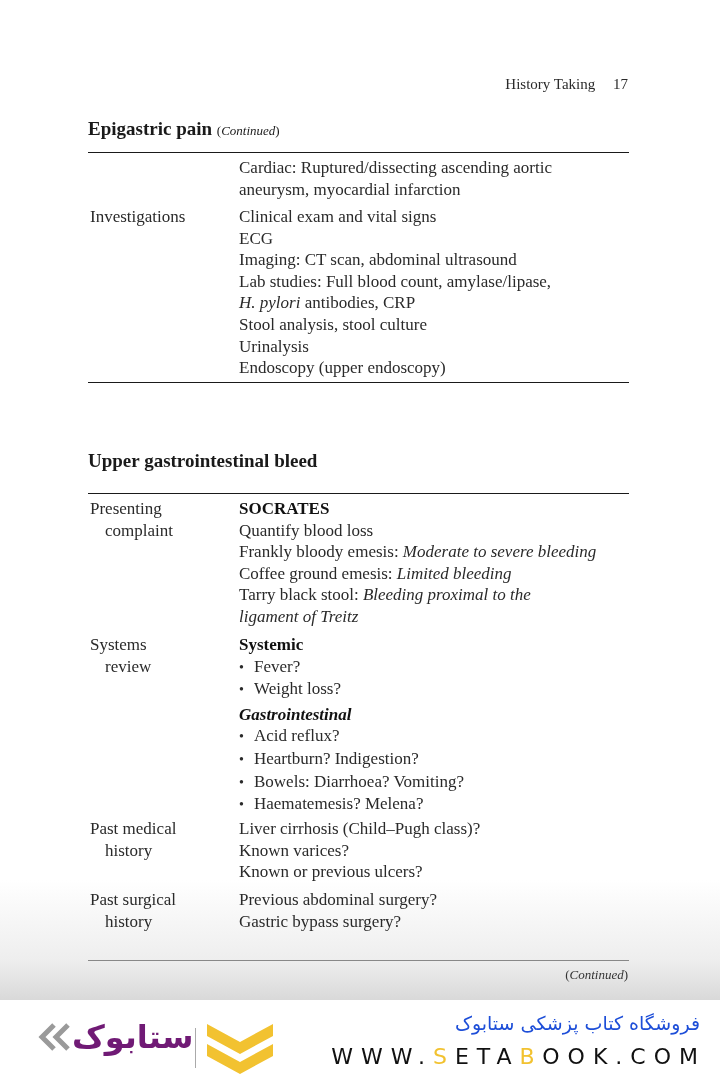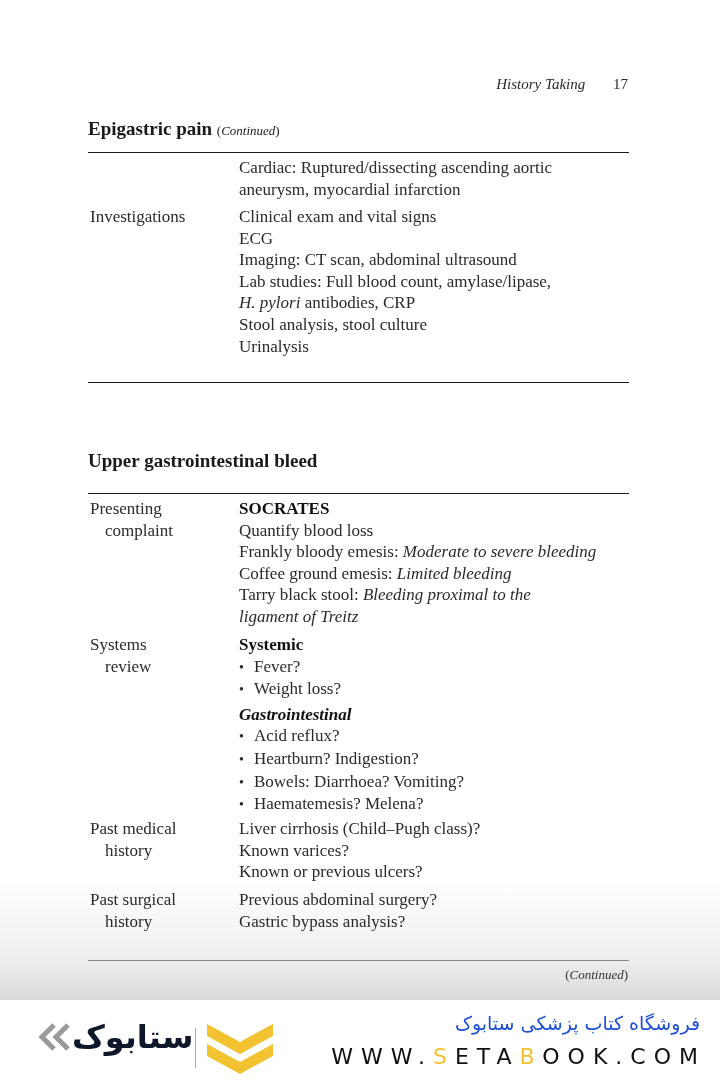--- a/index.html
+++ b/index.html
@@ -10,21 +10,21 @@
     color: #1f1f1f;
   }
   .page {
     position: absolute; left: 0; top: 0; width: 720px; height: 1000px;
     background: linear-gradient(to bottom, #ffffff 0px, #ffffff 880px, #eeeeee 960px, #d9d9d9 1000px);
   }
   .running-head {
     position: absolute; top: 76px; right: 92px;
     font-family: "Liberation Serif", serif; font-size: 15px; color: #2a2a2a;
   }
-  .running-head .title { font-style: italic; margin-right: 24px; }
+  .running-head .title { margin-right: 14px; }
   .tbl-title {
     position: absolute; left: 88px; width: 540px; text-align: left;
     font-family: "Liberation Serif", serif; font-weight: bold; font-size: 19px; color: #1a1a1a;
   }
   .tbl-title .cont { font-weight: normal; font-size: 13px; }
   .tbl-title .cont i { font-style: italic; }
   .rule { position: absolute; left: 88px; width: 541px; height: 1px; background: #1a1a1a; }
   .rule.thin { background: #888; }
   .row { position: absolute; left: 88px; width: 541px; font-family: "Liberation Serif", serif; font-size: 17px; line-height: 21.6px; }
   .row .label { position: absolute; left: 2px; top: 0; width: 140px; color: #2a2a2a; }
@@ -32,21 +32,21 @@
   .row .content { position: absolute; left: 151px; top: 0; width: 390px; color: #2a2a2a; }
   .content .line { display: block; white-space: nowrap; }
   .content .subhead { font-weight: bold; color: #111; }
   .content .bullet::before { content: "\2022"; display: inline-block; width: 15px; font-size: 14px; }
   .content .gap { margin-top: 3px; font-style: italic; }
   .continued {
     position: absolute; right: 92px; top: 967px; font-family: "Liberation Serif", serif; font-size: 13px; color: #333;
   }
   .footer { position: absolute; left: 0; top: 1000px; width: 720px; height: 80px; background: #fff; }
   .logo-chev { position: absolute; left: 38px; top: 1022px; }
-  .logo-word { position: absolute; left: 72px; top: 1018px; font-family: "DejaVu Sans", sans-serif; font-size: 32px; font-weight: bold; color: #0f172a; letter-spacing: -2px; }
+  .logo-word { position: absolute; left: 72px; top: 1018px; font-family: "DejaVu Sans", sans-serif; font-size: 32px; font-weight: bold; color: #701a75; letter-spacing: -2px; }
   .logo-sub { position: absolute; left: 50px; top: 1113px; font-family: "DejaVu Sans", sans-serif; font-size: 11px; color: #999; direction: rtl; }
   .logo-sep { position: absolute; left: 195px; top: 1028px; width: 1px; height: 40px; background: #aaa; }
   .logo-emblem { position: absolute; left: 205px; top: 1020px; }
   .ft-fa { position: absolute; right: 20px; top: 1012px; font-family: "DejaVu Sans", sans-serif; font-size: 19px; color: #1d4ed8; direction: rtl; }
   .ft-url { position: absolute; right: 14px; top: 1044px; font-family: "DejaVu Sans", sans-serif; font-size: 22px; letter-spacing: 8px; color: #111; }
   .ft-url .hl { color: #f2c230; }
 </style>
 </head>
 <body>
 
@@ -72,20 +72,21 @@
   <div class="row" style="top:206px">
     <div class="label"><span>Investigations</span></div>
     <div class="content">
       <span class="line">Clinical exam and vital signs</span>
       <span class="line">ECG</span>
       <span class="line">Imaging: CT scan, abdominal ultrasound</span>
       <span class="line">Lab studies: Full blood count, amylase/lipase,</span>
       <span class="line"><i>H. pylori</i> antibodies, CRP</span>
       <span class="line">Stool analysis, stool culture</span>
       <span class="line">Urinalysis</span>
+      <span class="line">Endoscopy (upper endoscopy)</span>
     </div>
   </div>
   <div class="rule" style="top:382px"></div>
 
   <div class="tbl-title" style="top:450px">Upper gastrointestinal bleed</div>
   <div class="rule" style="top:493px"></div>
 
   <div class="row" style="top:498px">
     <div class="label">
       <span>Presenting</span>
@@ -130,21 +131,21 @@
     </div>
   </div>
 
   <div class="row" style="top:889px">
     <div class="label">
       <span>Past surgical</span>
       <span class="l2">history</span>
     </div>
     <div class="content">
       <span class="line">Previous abdominal surgery?</span>
-      <span class="line">Gastric bypass analysis?</span>
+      <span class="line">Gastric bypass surgery?</span>
     </div>
   </div>
   <div class="rule thin" style="top:960px"></div>
   <div class="continued">(<i>Continued</i>)</div>
 </div>
 
 <div class="footer"></div>
 <svg class="logo-chev" width="34" height="30" viewBox="0 0 34 30">
   <polyline points="16,3 4,15 16,27" fill="none" stroke="#9a9a9a" stroke-width="5"></polyline>
   <polyline points="30,3 18,15 30,27" fill="none" stroke="#9a9a9a" stroke-width="5"></polyline>

